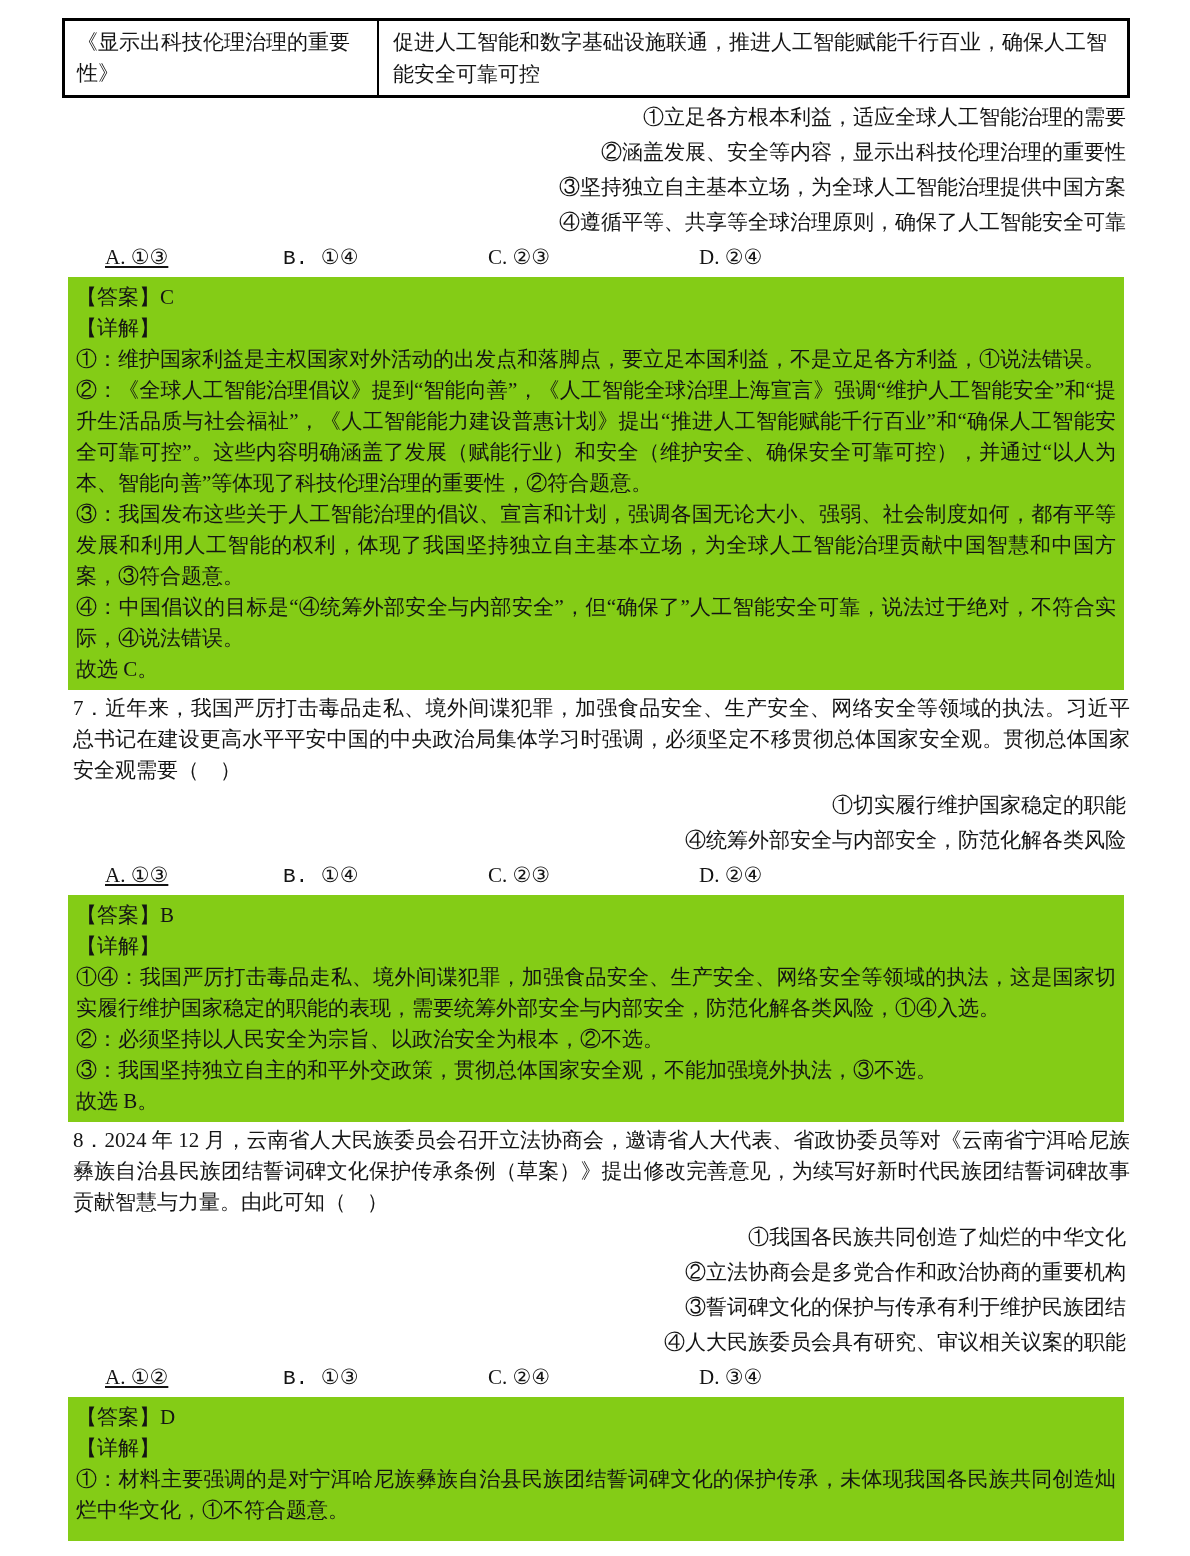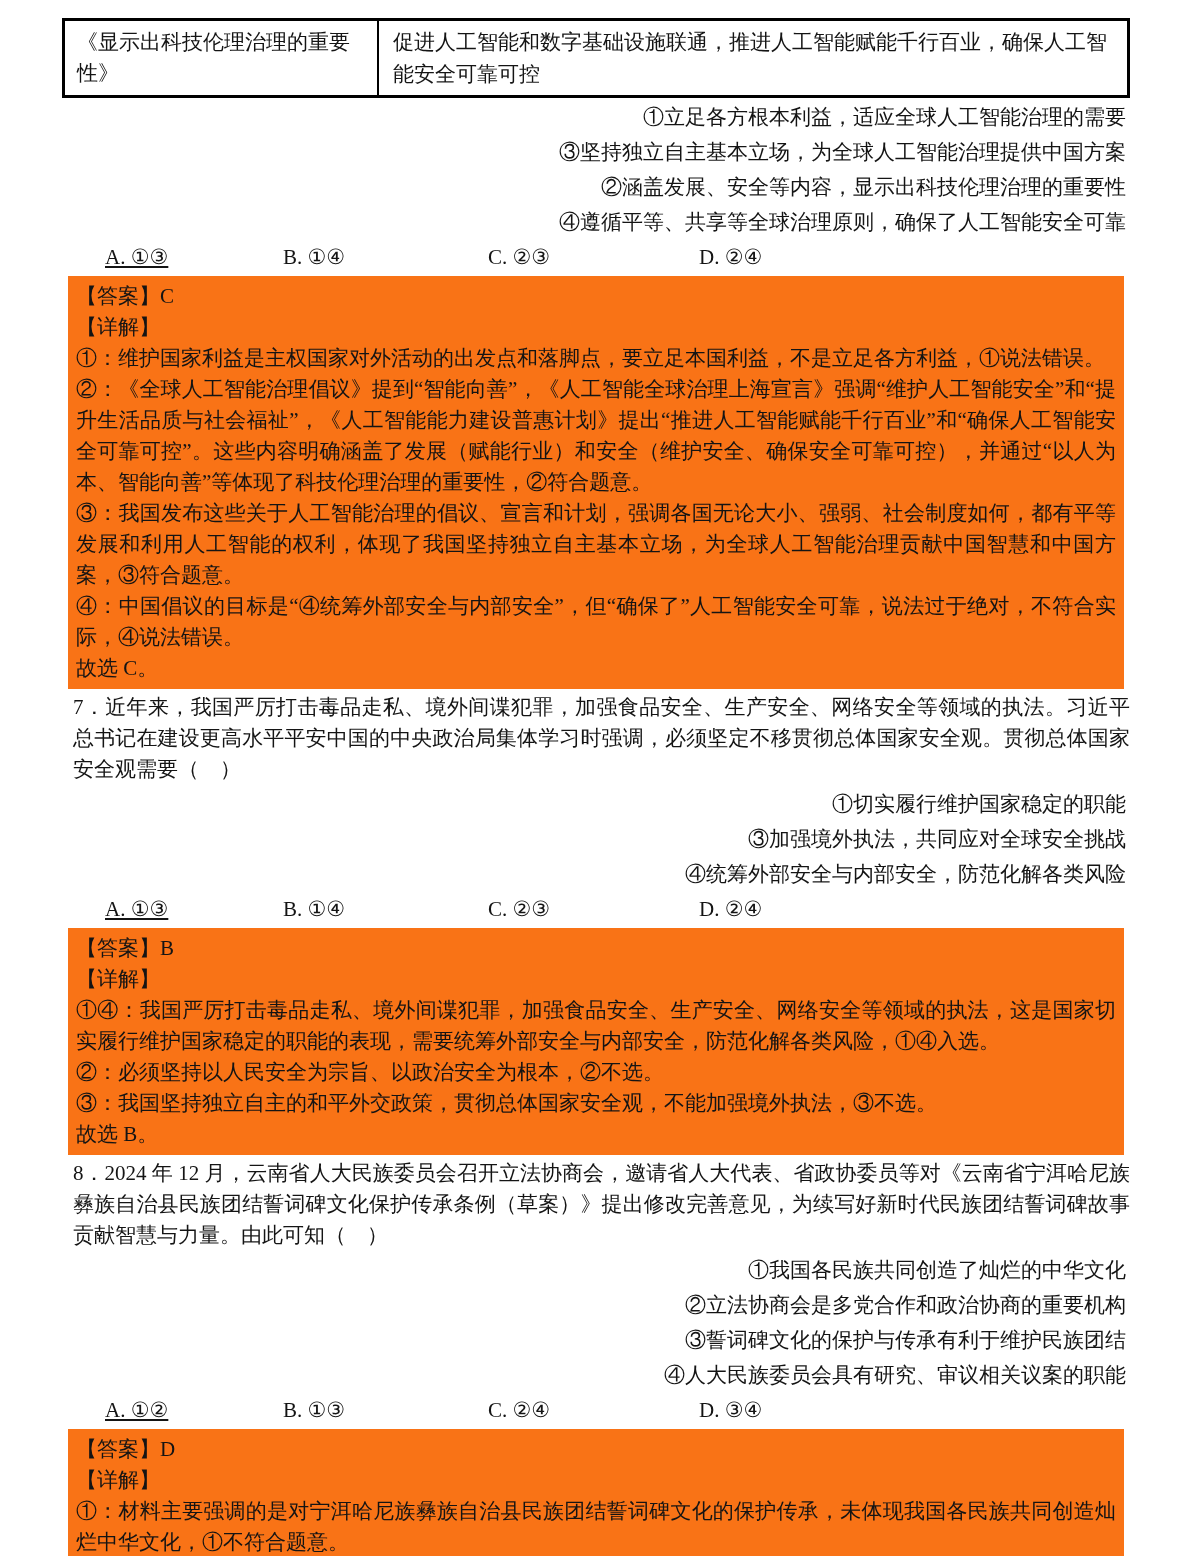--- a/index.html
+++ b/index.html
@@ -47,24 +47,24 @@
     margin: 4px;
     padding-left: 11px;
     text-align: right;
   }
   .options {
     padding-left: 43px;
     white-space: nowrap;
   }
   .options span { display: inline-block; }
   .options span:nth-child(1) { width: 178px; text-decoration: underline; }
-  .options span:nth-child(2) { width: 205px; }
+  .options span:nth-child(2) { width: 205px; font-family: Liberation Mono, monospace; }
   .options span:nth-child(3) { width: 211px; }
   .answer-block {
-    background: #f97316;
+    background: #84cc16;
     margin: 3px 6px 3px 6px;
     padding: 5px 8px;
   }
   .answer-block p {
     margin: 0;
     padding-left: 0;
     text-align: justify;
   }
   .answer-block-last {
     margin-bottom: 0;
@@ -81,22 +81,22 @@
       <tr>
         <td class="cell-left">《显示出科技伦理治理的重要性》</td>
         <td class="cell-right">促进人工智能和数字基础设施联通，推进人工智能赋能千行百业，确保人工智能安全可靠可控</td>
       </tr>
     </tbody>
   </table>
 
   <section>
     <div class="statements">
         <p>①立足各方根本利益，适应全球人工智能治理的需要</p>
+        <p>②涵盖发展、安全等内容，显示出科技伦理治理的重要性</p>
         <p>③坚持独立自主基本立场，为全球人工智能治理提供中国方案</p>
-        <p>②涵盖发展、安全等内容，显示出科技伦理治理的重要性</p>
         <p>④遵循平等、共享等全球治理原则，确保了人工智能安全可靠</p>
       </div>
     <div class="options para"><span>A. ①③</span><span>B. ①④</span><span>C. ②③</span><span>D. ②④</span></div>
   </section>
 
   <section class="answer-block">
     <p>【答案】C</p>
     <p>【详解】</p>
     <div>
         <p>①：维护国家利益是主权国家对外活动的出发点和落脚点，要立足本国利益，不是立足各方利益，①说法错误。</p>
@@ -104,21 +104,20 @@
         <p>③：我国发布这些关于人工智能治理的倡议、宣言和计划，强调各国无论大小、强弱、社会制度如何，都有平等发展和利用人工智能的权利，体现了我国坚持独立自主基本立场，为全球人工智能治理贡献中国智慧和中国方案，③符合题意。</p>
         <p>④：中国倡议的目标是“④统筹外部安全与内部安全”，但“确保了”人工智能安全可靠，说法过于绝对，不符合实际，④说法错误。</p>
       </div>
     <p>故选 C。</p>
   </section>
 
   <section>
     <p class="para">7．近年来，我国严厉打击毒品走私、境外间谍犯罪，加强食品安全、生产安全、网络安全等领域的执法。习近平总书记在建设更高水平平安中国的中央政治局集体学习时强调，必须坚定不移贯彻总体国家安全观。贯彻总体国家安全观需要（　）</p>
     <div class="statements">
         <p>①切实履行维护国家稳定的职能</p>
-        <p>③加强境外执法，共同应对全球安全挑战</p>
         <p>④统筹外部安全与内部安全，防范化解各类风险</p>
       </div>
     <div class="options para"><span>A. ①③</span><span>B. ①④</span><span>C. ②③</span><span>D. ②④</span></div>
   </section>
 
   <section class="answer-block">
     <p>【答案】B</p>
     <p>【详解】</p>
     <div>
         <p>①④：我国严厉打击毒品走私、境外间谍犯罪，加强食品安全、生产安全、网络安全等领域的执法，这是国家切实履行维护国家稳定的职能的表现，需要统筹外部安全与内部安全，防范化解各类风险，①④入选。</p>

